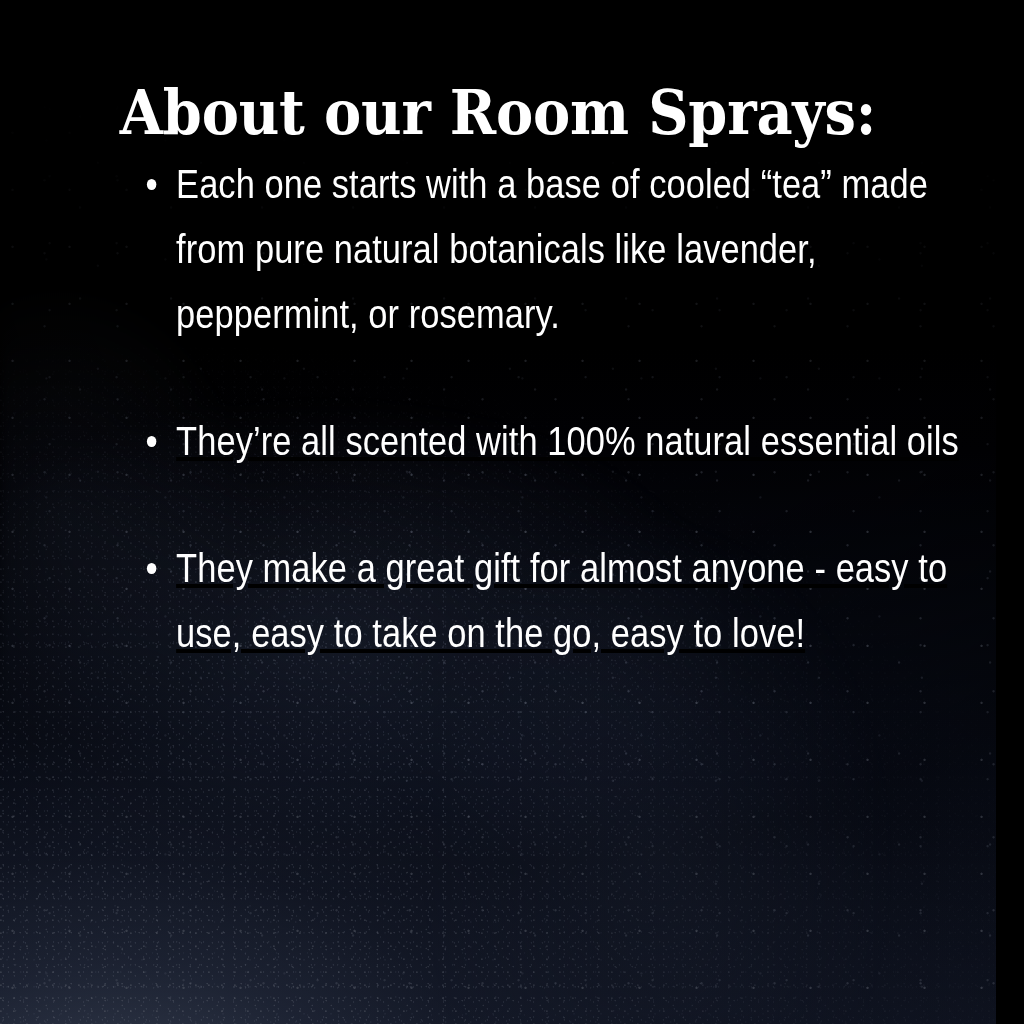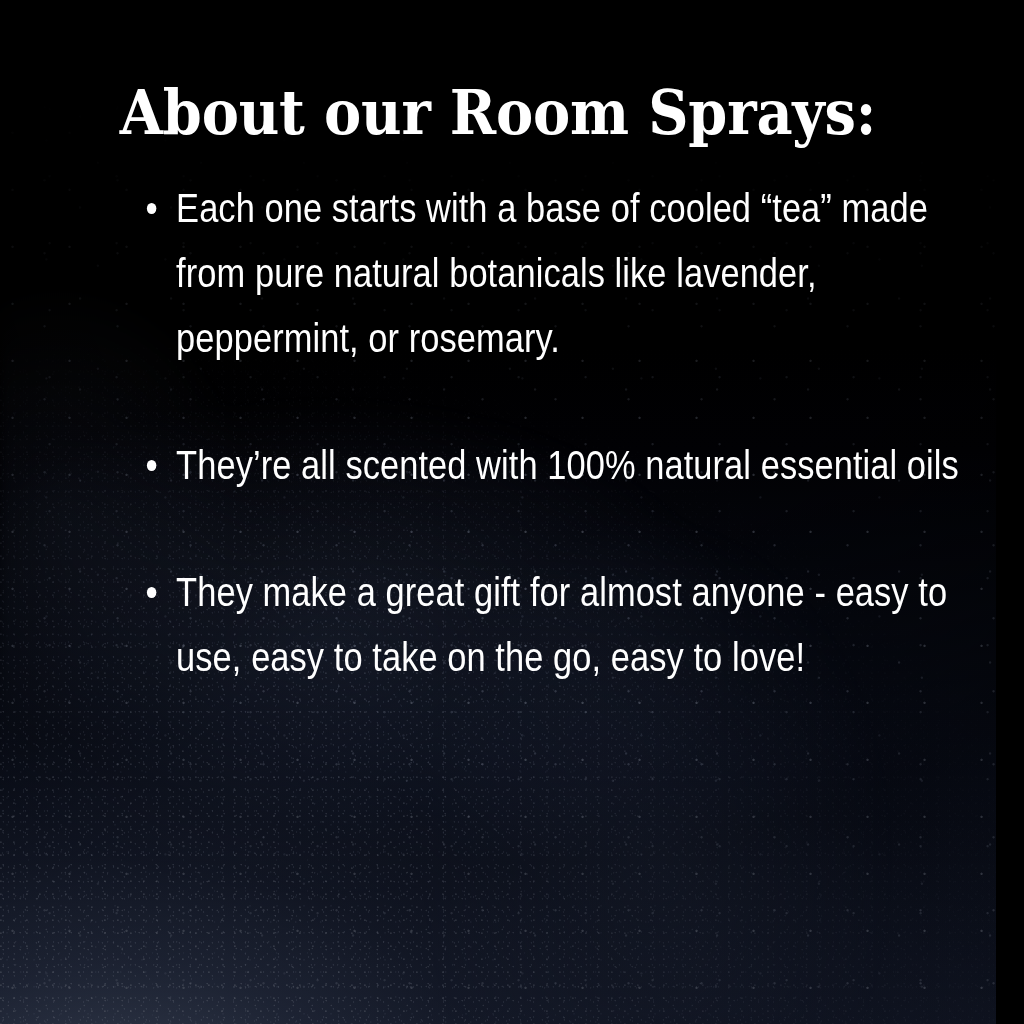--- a/index.html
+++ b/index.html
@@ -133,26 +133,27 @@
     font-size: 62px;
     line-height: 1.0;
     letter-spacing: -0.2px;
     transform: scaleX(0.90);
     transform-origin: 50% 50%;
     white-space: nowrap;
   }
 
   .bullet-list {
     position: absolute;
-    top: 176px;
+    top: 152px;
     left: 140px;
     width: 800px;
     margin: 0;
     padding: 0;
     list-style: none;
+    text-decoration: underline;
   }
 
   .bullet-item {
     position: relative;
     padding-left: 42px;
     margin-bottom: 62px;
     color: #ffffff;
     font-family: "Liberation Sans", sans-serif;
     font-weight: 400;
     font-size: 40px;

